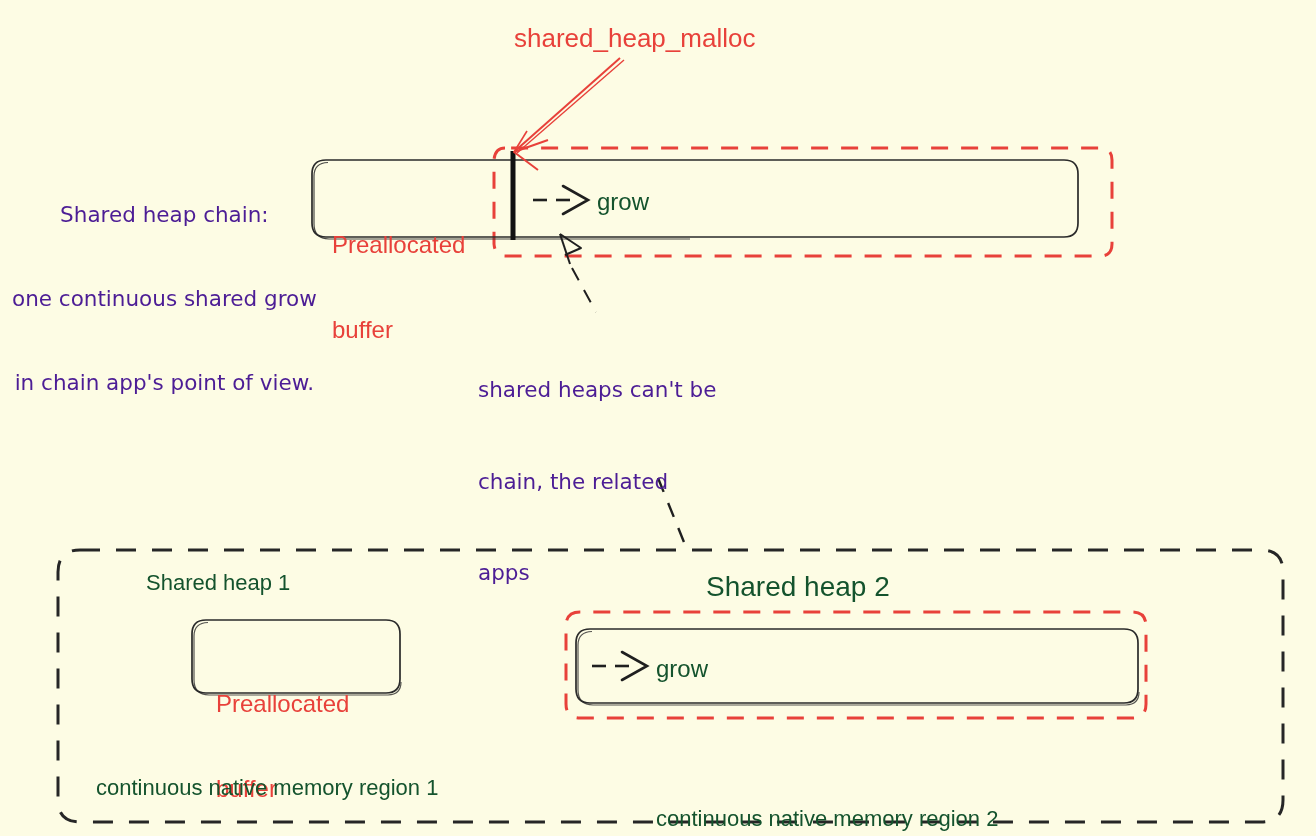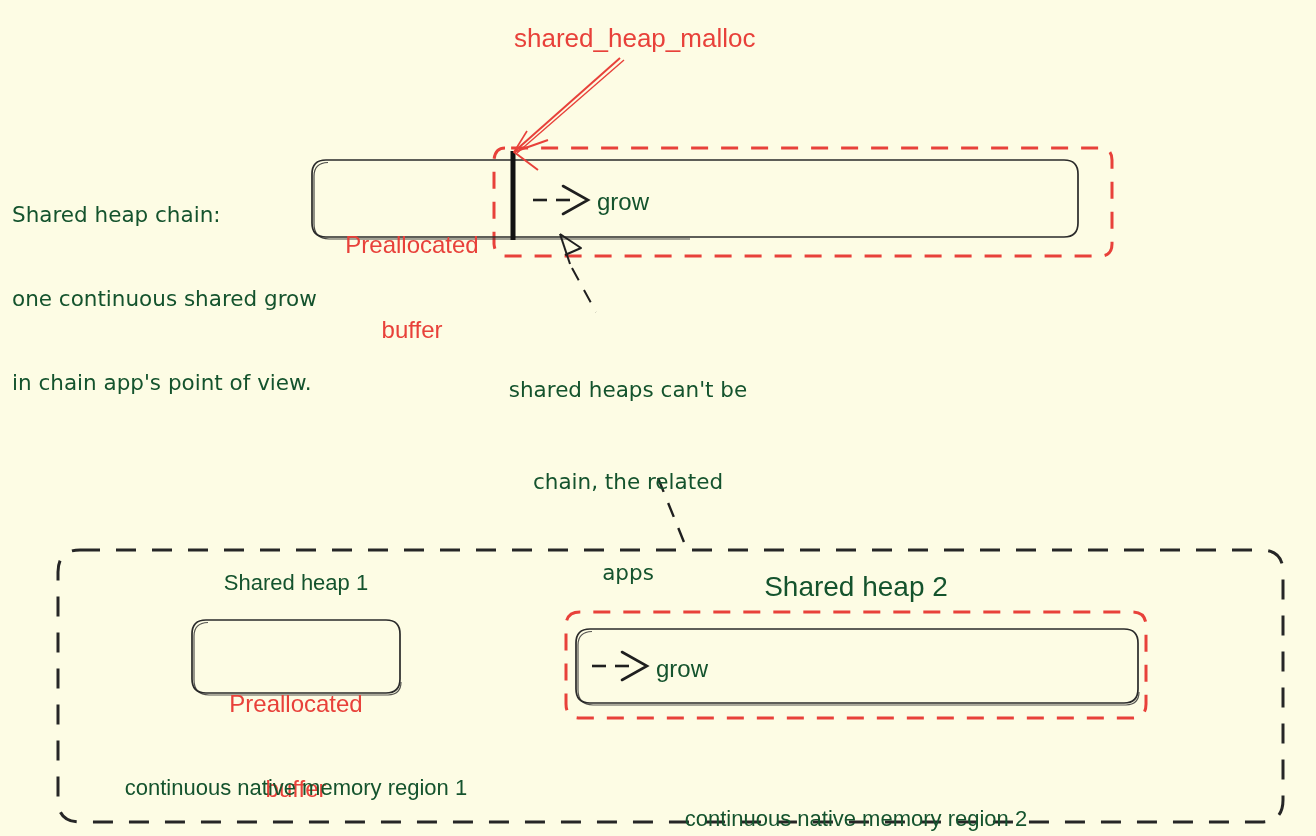--- a/index.html
+++ b/index.html
@@ -6,26 +6,26 @@
   html,body{margin:0;padding:0;}
   body{
     width:1316px;height:836px;
     background:#FDFCE4;
     font-family:"Liberation Sans", sans-serif;
     overflow:hidden;
     position:relative;
   }
   #stage{position:absolute;inset:0;width:1316px;height:836px;}
   svg.layer{position:absolute;left:0;top:0;width:1316px;height:836px;pointer-events:none;}
-  .txt{position:absolute;white-space:pre;line-height:1.30;}
+  .txt{position:absolute;white-space:pre;line-height:1.30;text-align:center;}
   
-  .geo{font-family:"DejaVu Sans", sans-serif;color:#14532d;}
+  .geo{font-family:"DejaVu Sans", sans-serif;color:#4c1d95;}
   .lib{font-family:"Liberation Sans", sans-serif;color:#14532d;}
   .red{color:#E8413A;}
-  .center{text-align:center;}
+  .center{text-align:left;}
 </style>
 </head>
 <body style="width: 1316px; height: 836px; background: rgb(253, 252, 228);">
 
 <div id="stage">
 
   <svg class="layer" viewBox="0 0 1316 836">
 
     <g>
       <path d="M 505 148 Q 495 148 494 160 L 494 244 Q 495 256 505 256

